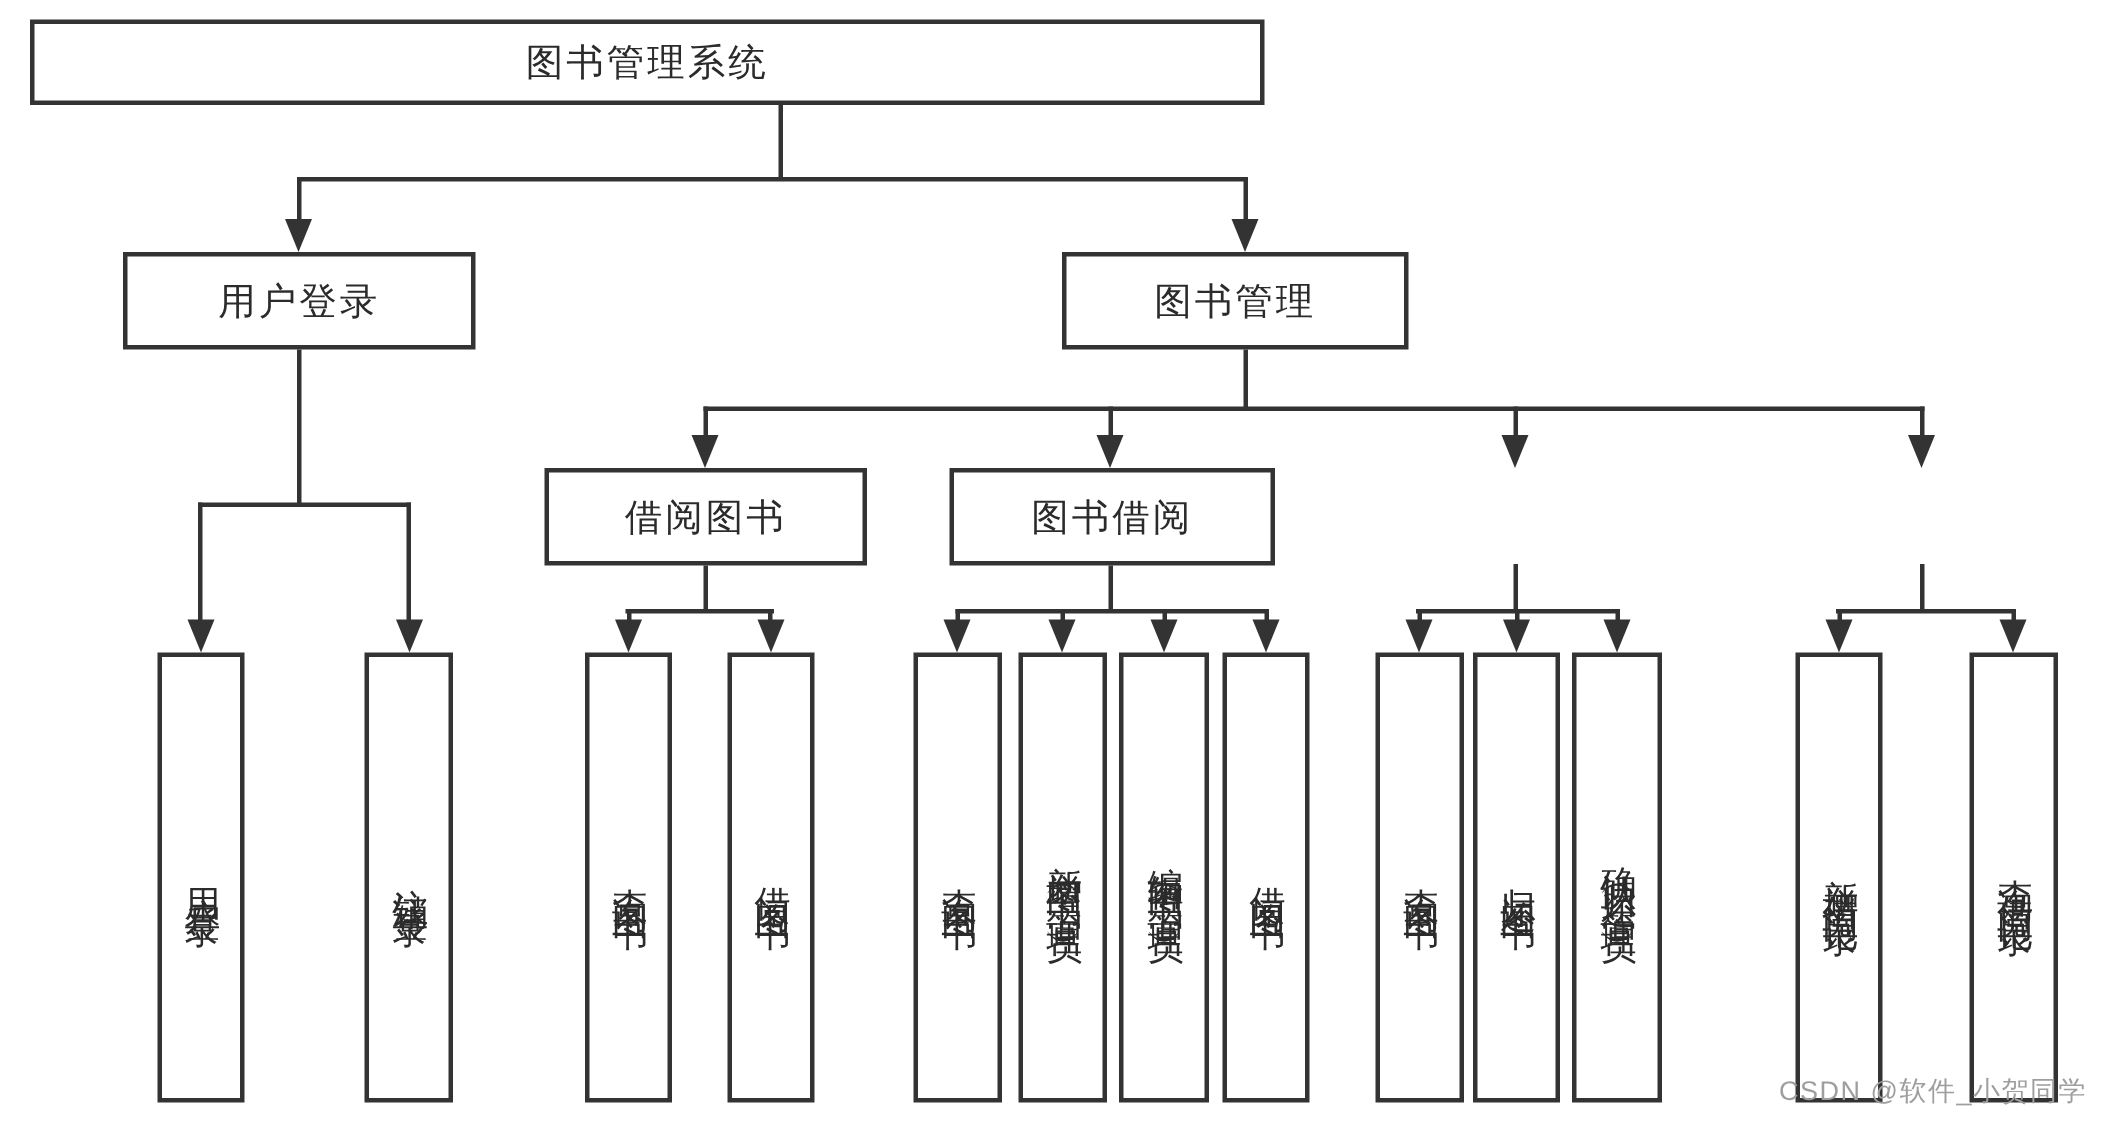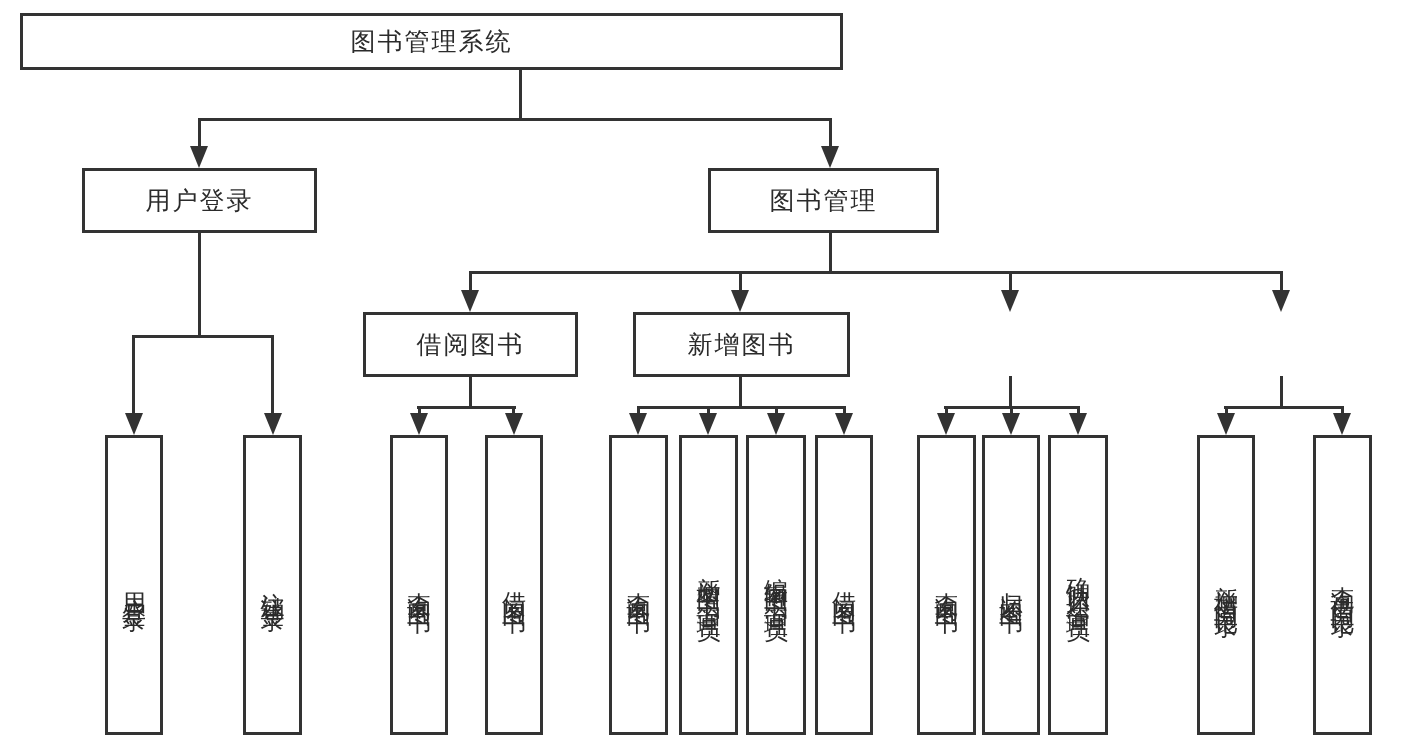--- a/index.html
+++ b/index.html
@@ -78,21 +78,21 @@
     <span>用户登录</span>
   </div>
   <div class="box" style="left:708px; top:168px; width:231px; height:65px;">
     <span>图书管理</span>
   </div>
 
   <div class="box" style="left:363px; top:312px; width:215px; height:65px;">
     <span>借阅图书</span>
   </div>
   <div class="box" style="left:633px; top:312px; width:217px; height:65px;">
-    <span>新增图书</span>
+    <span>图书借阅</span>
   </div>
 
   <div class="leaf" style="left:105px; width:58px;">
     <span>用户登录</span>
   </div>
   <div class="leaf" style="left:243px; width:59px;">
     <span>注销登录</span>
   </div>
 
   <div class="leaf" style="left:390px; width:58px;">
@@ -184,14 +184,15 @@
   <div class="vline" style="left:1077px; top:406px; height:10px;"></div>
   <div class="arrow" style="left:1069px; top:413px;"></div>
 
   <div class="vline" style="left:1280px; top:376px; height:32px;"></div>
   <div class="hline" style="left:1224px; top:406px; width:120px;"></div>
   <div class="vline" style="left:1225px; top:406px; height:10px;"></div>
   <div class="arrow" style="left:1217px; top:413px;"></div>
   <div class="vline" style="left:1341px; top:406px; height:10px;"></div>
   <div class="arrow" style="left:1333px; top:413px;"></div>
 
+  <div class="watermark">CSDN @软件_小贺同学</div>
 
 </div>
 
 </body></html>

